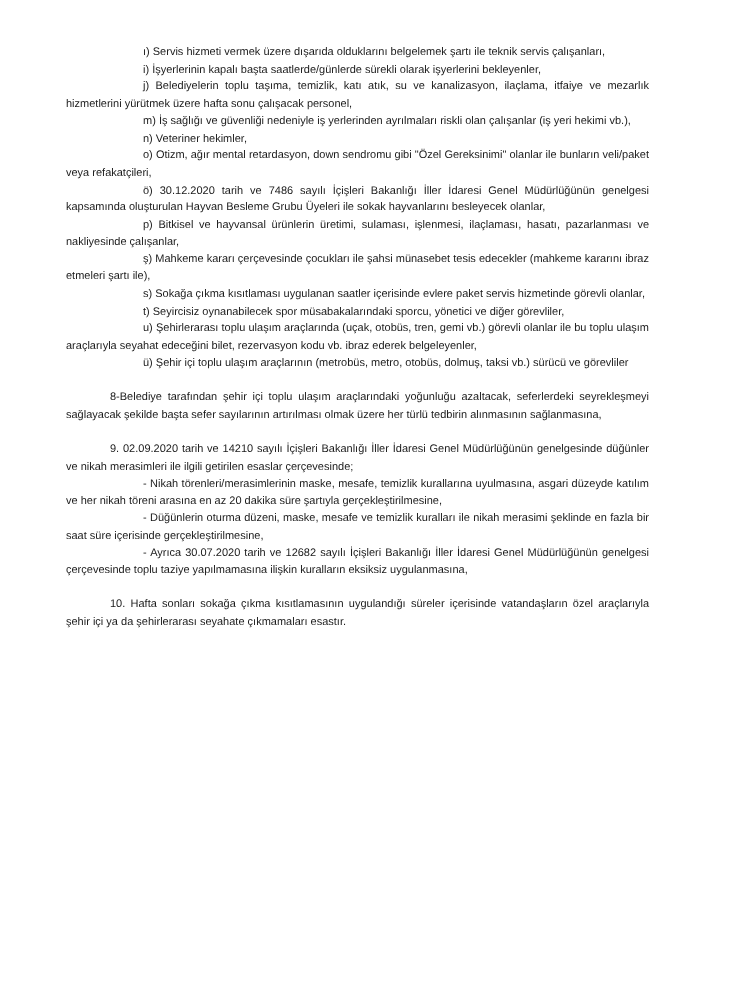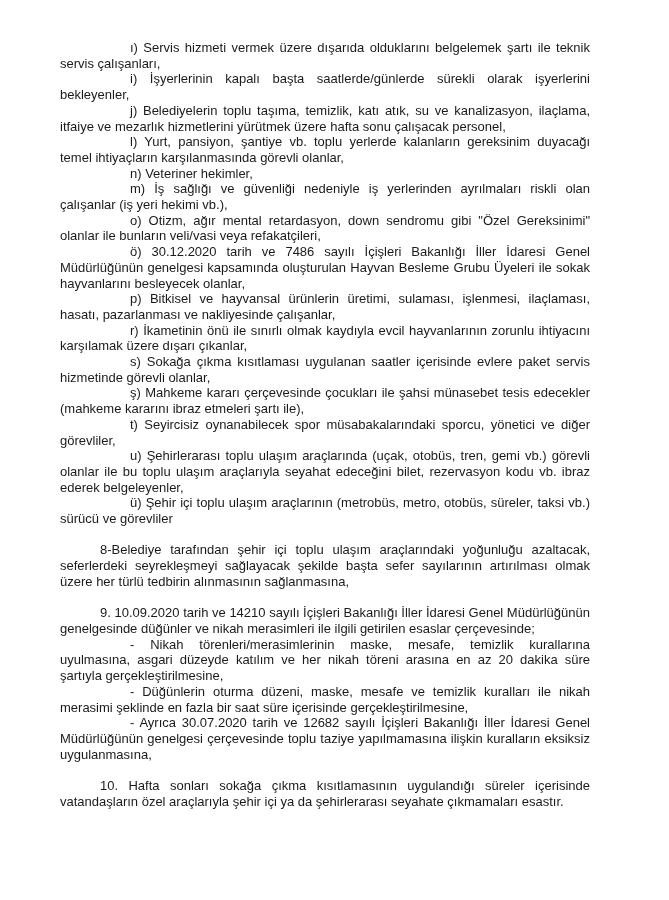--- a/index.html
+++ b/index.html
@@ -1,50 +1,48 @@
 <!DOCTYPE html>
 <html><head>
 <meta charset="utf-8">
 <style>
   html, body { margin: 0; padding: 0; background: #ffffff; }
   body { width: 669px; height: 900px; overflow: hidden; position: relative; }
   .page {
     position: absolute; left: 60px; top: 40px; width: 530px;
     font-family: "Liberation Sans", sans-serif;
-    font-size: 13px; line-height: 15.7px; color: #1a1a1a;
+    font-size: 10px; line-height: 15.7px; color: #1a1a1a;
   }
   .para { text-align: justify; margin: 0; }
   .item { text-indent: 70px; }
   .num { text-indent: 40px; }
   .gap { height: 15.7px; }
 </style>
 </head>
 <body>
 
 <div class="page">
   <p class="para item">ı) Servis hizmeti vermek üzere dışarıda olduklarını belgelemek şartı ile teknik servis çalışanları,</p>
   <p class="para item">i) İşyerlerinin kapalı başta saatlerde/günlerde sürekli olarak işyerlerini bekleyenler,</p>
   <p class="para item">j) Belediyelerin toplu taşıma, temizlik, katı atık, su ve kanalizasyon, ilaçlama, itfaiye ve mezarlık hizmetlerini yürütmek üzere hafta sonu çalışacak personel,</p>
-  <p class="para item">l) Yurt, pansiyon, şantiye vb. toplu yerlerde kalanların gereksinim duyacağı temel ihtiyaçların karşılanmasında görevli olanlar,</p>
+  <p class="para item">m) İş sağlığı ve güvenliği nedeniyle iş yerlerinden ayrılmaları riskli olan çalışanlar (iş yeri hekimi vb.),</p>
   <p class="para item">n) Veteriner hekimler,</p>
-  <p class="para item">m) İş sağlığı ve güvenliği nedeniyle iş yerlerinden ayrılmaları riskli olan çalışanlar (iş yeri hekimi vb.),</p>
-  <p class="para item">o) Otizm, ağır mental retardasyon, down sendromu gibi "Özel Gereksinimi" olanlar ile bunların veli/vasi veya refakatçileri,</p>
+  <p class="para item">o) Otizm, ağır mental retardasyon, down sendromu gibi "Özel Gereksinimi" olanlar ile bunların veli/paket veya refakatçileri,</p>
   <p class="para item">ö) 30.12.2020 tarih ve 7486 sayılı İçişleri Bakanlığı İller İdaresi Genel Müdürlüğünün genelgesi kapsamında oluşturulan Hayvan Besleme Grubu Üyeleri ile sokak hayvanlarını besleyecek olanlar,</p>
   <p class="para item">p) Bitkisel ve hayvansal ürünlerin üretimi, sulaması, işlenmesi, ilaçlaması, hasatı, pazarlanması ve nakliyesinde çalışanlar,</p>
-  <p class="para item">r) İkametinin önü ile sınırlı olmak kaydıyla evcil hayvanlarının zorunlu ihtiyacını karşılamak üzere dışarı çıkanlar,</p>
+  <p class="para item">ş) Mahkeme kararı çerçevesinde çocukları ile şahsi münasebet tesis edecekler (mahkeme kararını ibraz etmeleri şartı ile),</p>
   <p class="para item">s) Sokağa çıkma kısıtlaması uygulanan saatler içerisinde evlere paket servis hizmetinde görevli olanlar,</p>
-  <p class="para item">ş) Mahkeme kararı çerçevesinde çocukları ile şahsi münasebet tesis edecekler (mahkeme kararını ibraz etmeleri şartı ile),</p>
   <p class="para item">t) Seyircisiz oynanabilecek spor müsabakalarındaki sporcu, yönetici ve diğer görevliler,</p>
   <p class="para item">u) Şehirlerarası toplu ulaşım araçlarında (uçak, otobüs, tren, gemi vb.) görevli olanlar ile bu toplu ulaşım araçlarıyla seyahat edeceğini bilet, rezervasyon kodu vb. ibraz ederek belgeleyenler,</p>
-  <p class="para item">ü) Şehir içi toplu ulaşım araçlarının (metrobüs, metro, otobüs, süreler, taksi vb.) sürücü ve görevliler</p>
+  <p class="para item">ü) Şehir içi toplu ulaşım araçlarının (metrobüs, metro, otobüs, dolmuş, taksi vb.) sürücü ve görevliler</p>
 
   <div class="gap"></div>
   <p class="para num">8-Belediye  tarafından şehir içi toplu ulaşım araçlarındaki yoğunluğu azaltacak, seferlerdeki seyrekleşmeyi sağlayacak şekilde başta sefer sayılarının artırılması olmak üzere her türlü tedbirin alınmasının sağlanmasına,</p>
 
   <div class="gap"></div>
-  <p class="para num">9. 10.09.2020 tarih ve 14210 sayılı İçişleri Bakanlığı İller İdaresi Genel Müdürlüğünün genelgesinde düğünler ve nikah merasimleri ile  ilgili getirilen esaslar çerçevesinde;</p>
+  <p class="para num">9. 02.09.2020 tarih ve 14210 sayılı İçişleri Bakanlığı İller İdaresi Genel Müdürlüğünün genelgesinde düğünler ve nikah merasimleri ile  ilgili getirilen esaslar çerçevesinde;</p>
   <p class="para item">- Nikah törenleri/merasimlerinin maske, mesafe, temizlik kurallarına uyulmasına, asgari düzeyde katılım ve her nikah töreni arasına en az 20 dakika süre şartıyla gerçekleştirilmesine,</p>
   <p class="para item">- Düğünlerin oturma düzeni, maske, mesafe ve temizlik kuralları ile nikah merasimi şeklinde en fazla bir saat süre içerisinde gerçekleştirilmesine,</p>
   <p class="para item">- Ayrıca 30.07.2020 tarih ve 12682 sayılı İçişleri Bakanlığı İller İdaresi Genel Müdürlüğünün genelgesi çerçevesinde toplu taziye yapılmamasına ilişkin kuralların eksiksiz uygulanmasına,</p>
 
   <div class="gap"></div>
   <p class="para num">10. Hafta sonları sokağa çıkma kısıtlamasının uygulandığı süreler içerisinde vatandaşların özel araçlarıyla şehir içi ya da şehirlerarası seyahate çıkmamaları esastır.</p>
 </div>
 
 </body></html>

